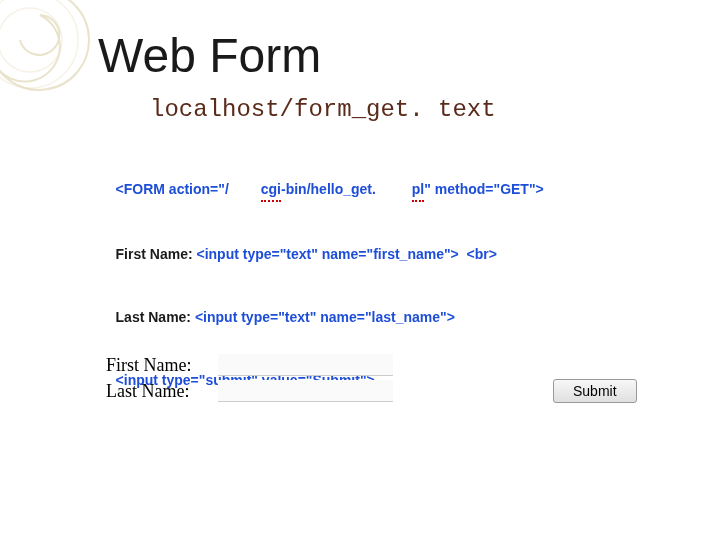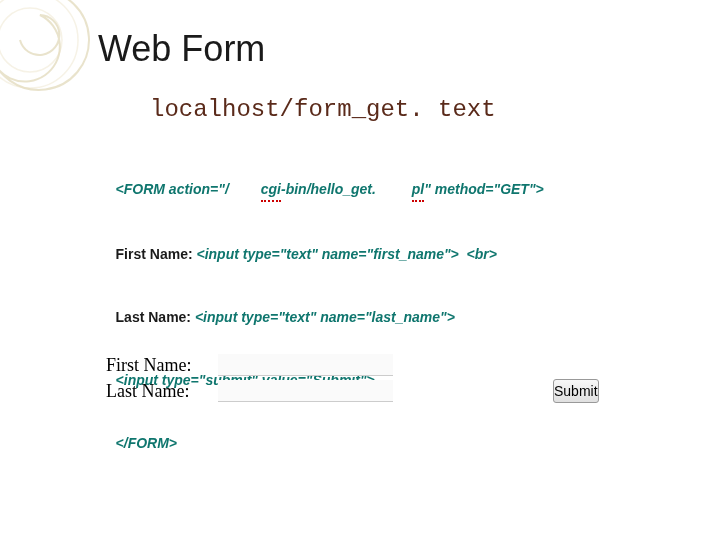--- a/index.html
+++ b/index.html
@@ -20,21 +20,21 @@
       top: -20px;
       left: -30px;
       width: 140px;
       height: 140px;
       pointer-events: none;
     }
     .title {
       position: absolute;
       top: 28px;
       left: 98px;
-      font-size: 36px;
+      font-size: 48px;
       font-weight: normal;
       color: #1a1a1a;
       font-family: Arial, sans-serif;
     }
     .path-text {
       position: absolute;
       top: 96px;
       left: 150px;
       font-family: "Courier New", monospace;
       font-size: 24px;
@@ -45,21 +45,21 @@
       top: 158px;
       left: 100px;
       font-family: Verdana, Geneva, sans-serif;
       font-size: 14px;
       font-weight: bold;
       line-height: 1.5;
     }
     .code-line {
       white-space: pre;
     }
-    .code-blue { color: #0f766e; font-weight: bold; font-style: italic; }
+    .code-blue { color: #1d4ed8; font-weight: bold; }
     .code-text { color: #1a1a1a; font-weight: bold; }
     .underline-red {
       border-bottom: 2px dotted #cc0000;
       display: inline-block;
       margin-left: 32px;
     }
     .form-render {
       position: absolute;
       top: 354px;
       left: 106px;
@@ -83,21 +83,21 @@
       background: #fafafa;
       font-size: 14px;
       padding: 0 4px;
     }
     .submit-row {
       display: flex;
       align-items: center;
     }
     .submit-btn {
       margin-left: 160px;
-      padding: 3px 0;
+      padding: 3px 19px;
       font-size: 14px;
       font-family: Arial, sans-serif;
       background: linear-gradient(#f7f7f7, #e0e0e0);
       border: 1px solid #999;
       border-radius: 3px;
       cursor: pointer;
     }
   </style>
 </head>
 <body>
@@ -119,23 +119,20 @@
   <div class="code-line">
     <span class="code-text">First Name: </span><span class="code-blue">&lt;input type="text" name="first_name"&gt;  &lt;br&gt;</span>
   </div>
   <div class="code-line"></div>
   <div class="code-line">
     <span class="code-text">Last Name: </span><span class="code-blue">&lt;input type="text" name="last_name"&gt;</span>
   </div>
   <div class="code-line">
     <span class="code-blue">&lt;input type="submit" value="Submit"&gt;</span>
   </div>
-  <div class="code-line">
-    <span class="code-blue">&lt;/FORM&gt;</span>
-  </div>
 </div>
 
 <div class="form-render">
   <div class="form-row">
     <span class="form-label">First Name:</span>
     <input class="form-input" type="text" value="" style="">
   </div>
   <div class="submit-row">
     <span class="form-label">Last Name:</span>
     <input class="form-input" type="text" value="" style="">

